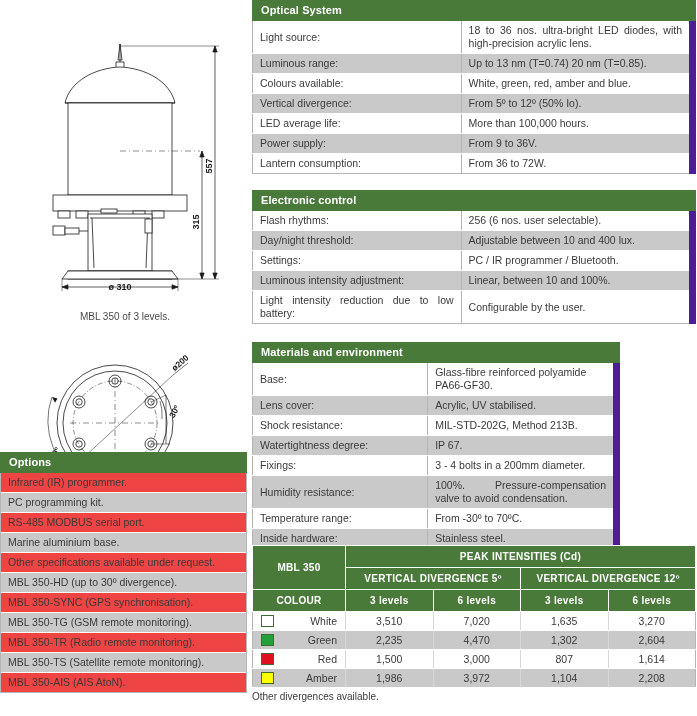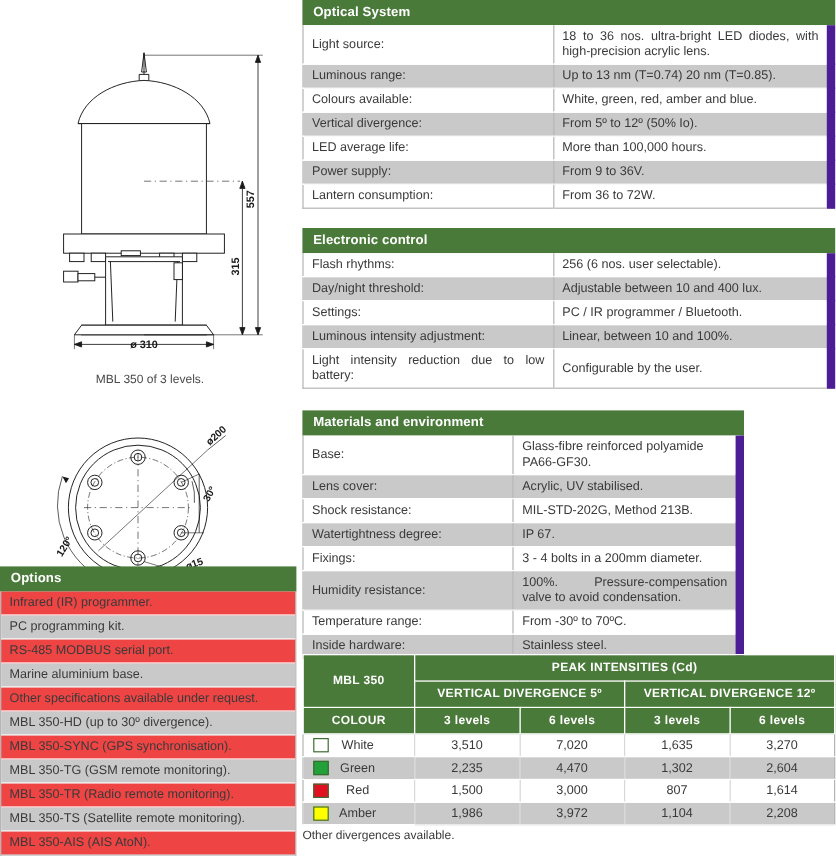--- a/index.html
+++ b/index.html
@@ -82,20 +82,21 @@
   table.peak td {
     font-size: 10.5px;
     padding: 3px 6px;
     text-align: center;
     background: #ffffff;
     border-bottom: 1px solid #ffffff;
     border-left: 1px solid #d8d8d8;
   }
   table.peak tr.alt td { background: #c9c9c9; }
   table.peak td.colour-cell {
+    text-align: right;
     padding-right: 8px;
     position: relative;
     border-left: none;
   }
   .swatch {
     position: absolute;
     left: 8px;
     top: 50%;
     transform: translateY(-50%);
     width: 13px;
@@ -235,21 +236,21 @@
         <line x1="110" y1="117" x2="140" y2="126" stroke-width="0.5"></line>
         <line x1="140" y1="126" x2="152" y2="126" stroke-width="0.5"></line>
       </g>
       <text x="172" y="14" transform="rotate(-42 172 14)" text-anchor="middle" font-family="Liberation Sans, sans-serif" font-size="8.5" font-weight="bold" fill="#1a1a1a">ø200</text>
       <text x="167" y="62" transform="rotate(-62 167 62)" text-anchor="middle" font-family="Liberation Sans, sans-serif" font-size="8.5" font-weight="bold" fill="#1a1a1a">30º</text>
       <text x="46" y="106" transform="rotate(-58 46 106)" text-anchor="middle" font-family="Liberation Sans, sans-serif" font-size="8.5" font-weight="bold" fill="#1a1a1a">120º</text>
       <text x="146" y="124" text-anchor="start" font-family="Liberation Sans, sans-serif" font-size="8.5" font-weight="bold" fill="#1a1a1a" transform="rotate(-20 146 124)">ø15</text>
     </svg>
   </div>
 
-  <div class="spec-block" style="left:0px; top:472px; width:247px;">
+  <div class="spec-block" style="left:0px; top:452px; width:247px;">
     <div class="spec-head">Options</div>
     <div class="opt-list" id="options-list">
         <div class="opt-item">Infrared (IR) programmer.</div>
         <div class="opt-item alt">PC programming kit.</div>
         <div class="opt-item">RS-485 MODBUS serial port.</div>
         <div class="opt-item alt">Marine aluminium base.</div>
         <div class="opt-item">Other specifications available under request.</div>
         <div class="opt-item alt">MBL 350-HD (up to 30º divergence).</div>
         <div class="opt-item">MBL 350-SYNC (GPS synchronisation).</div>
         <div class="opt-item alt">MBL 350-TG (GSM remote monitoring).</div>

